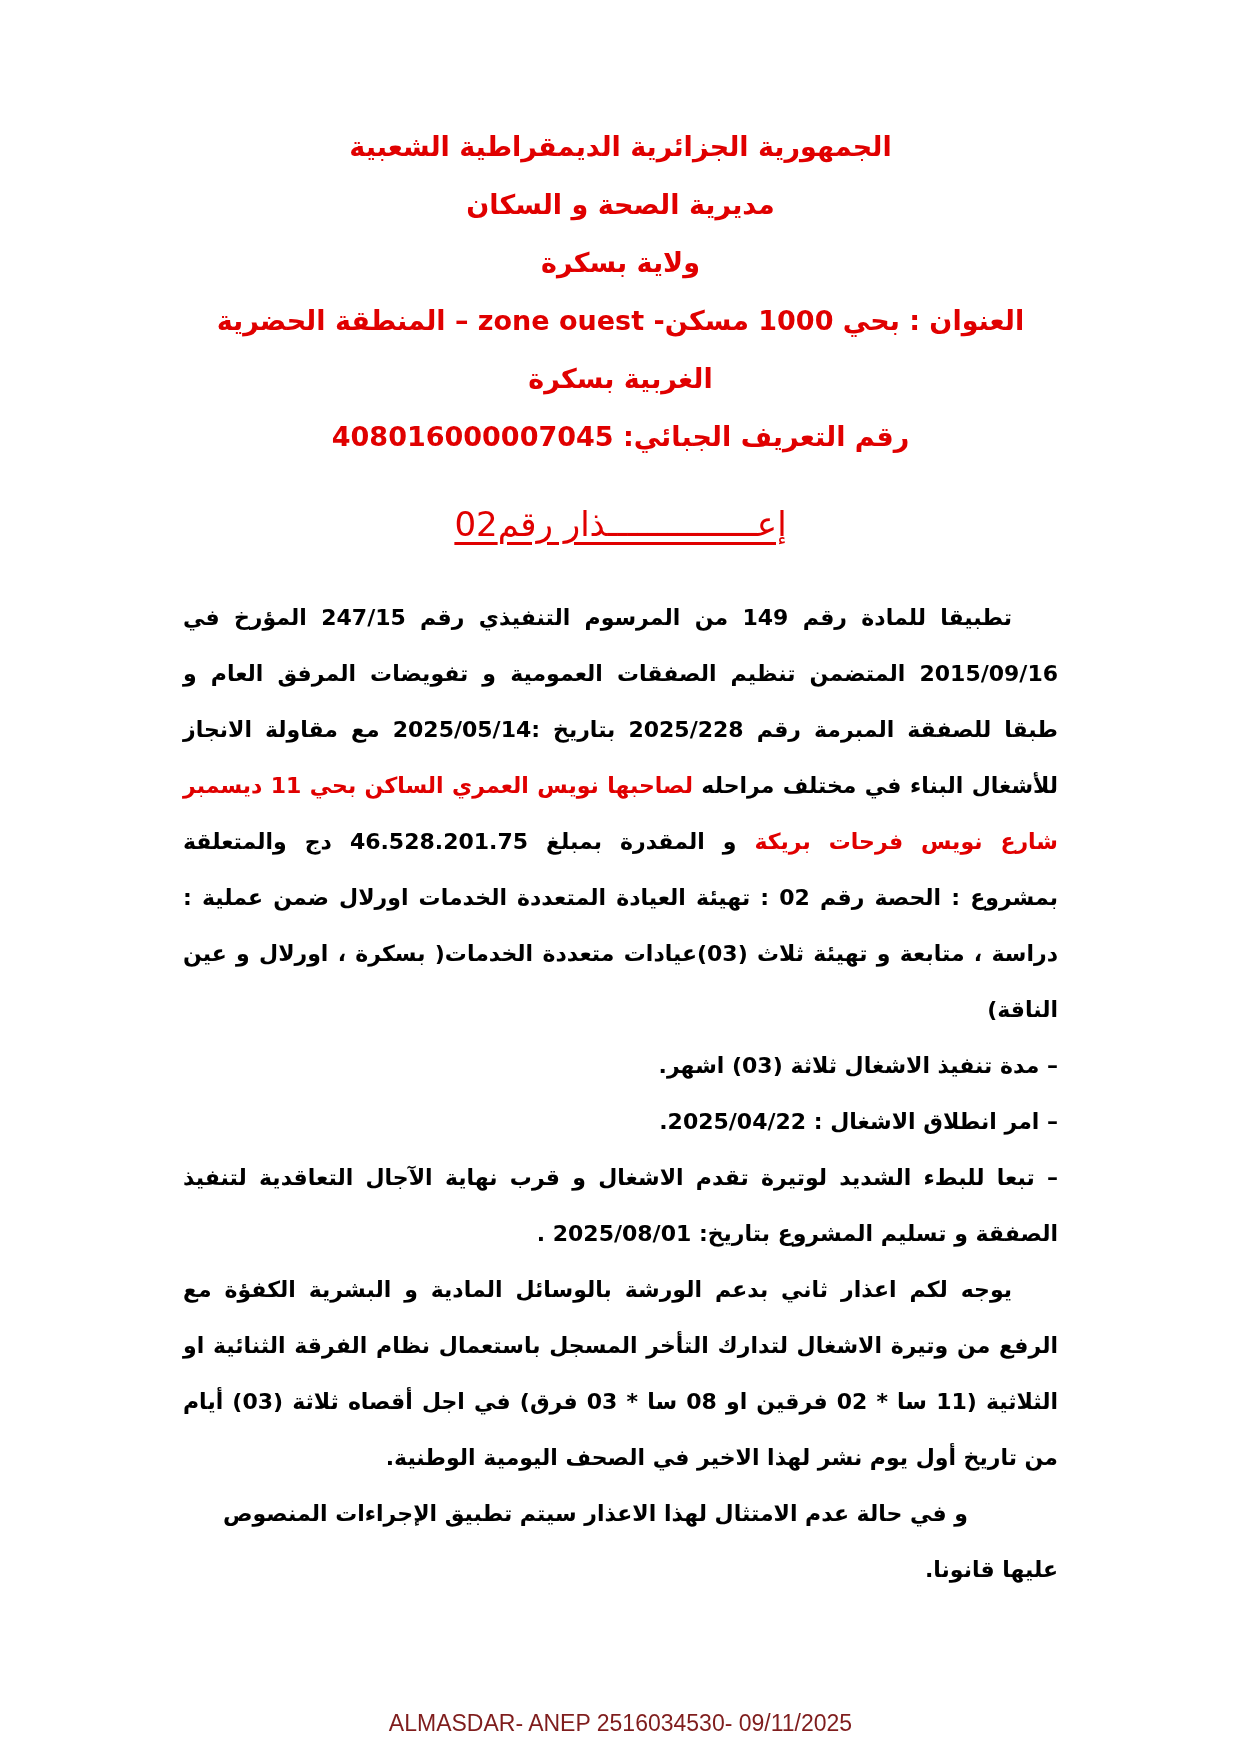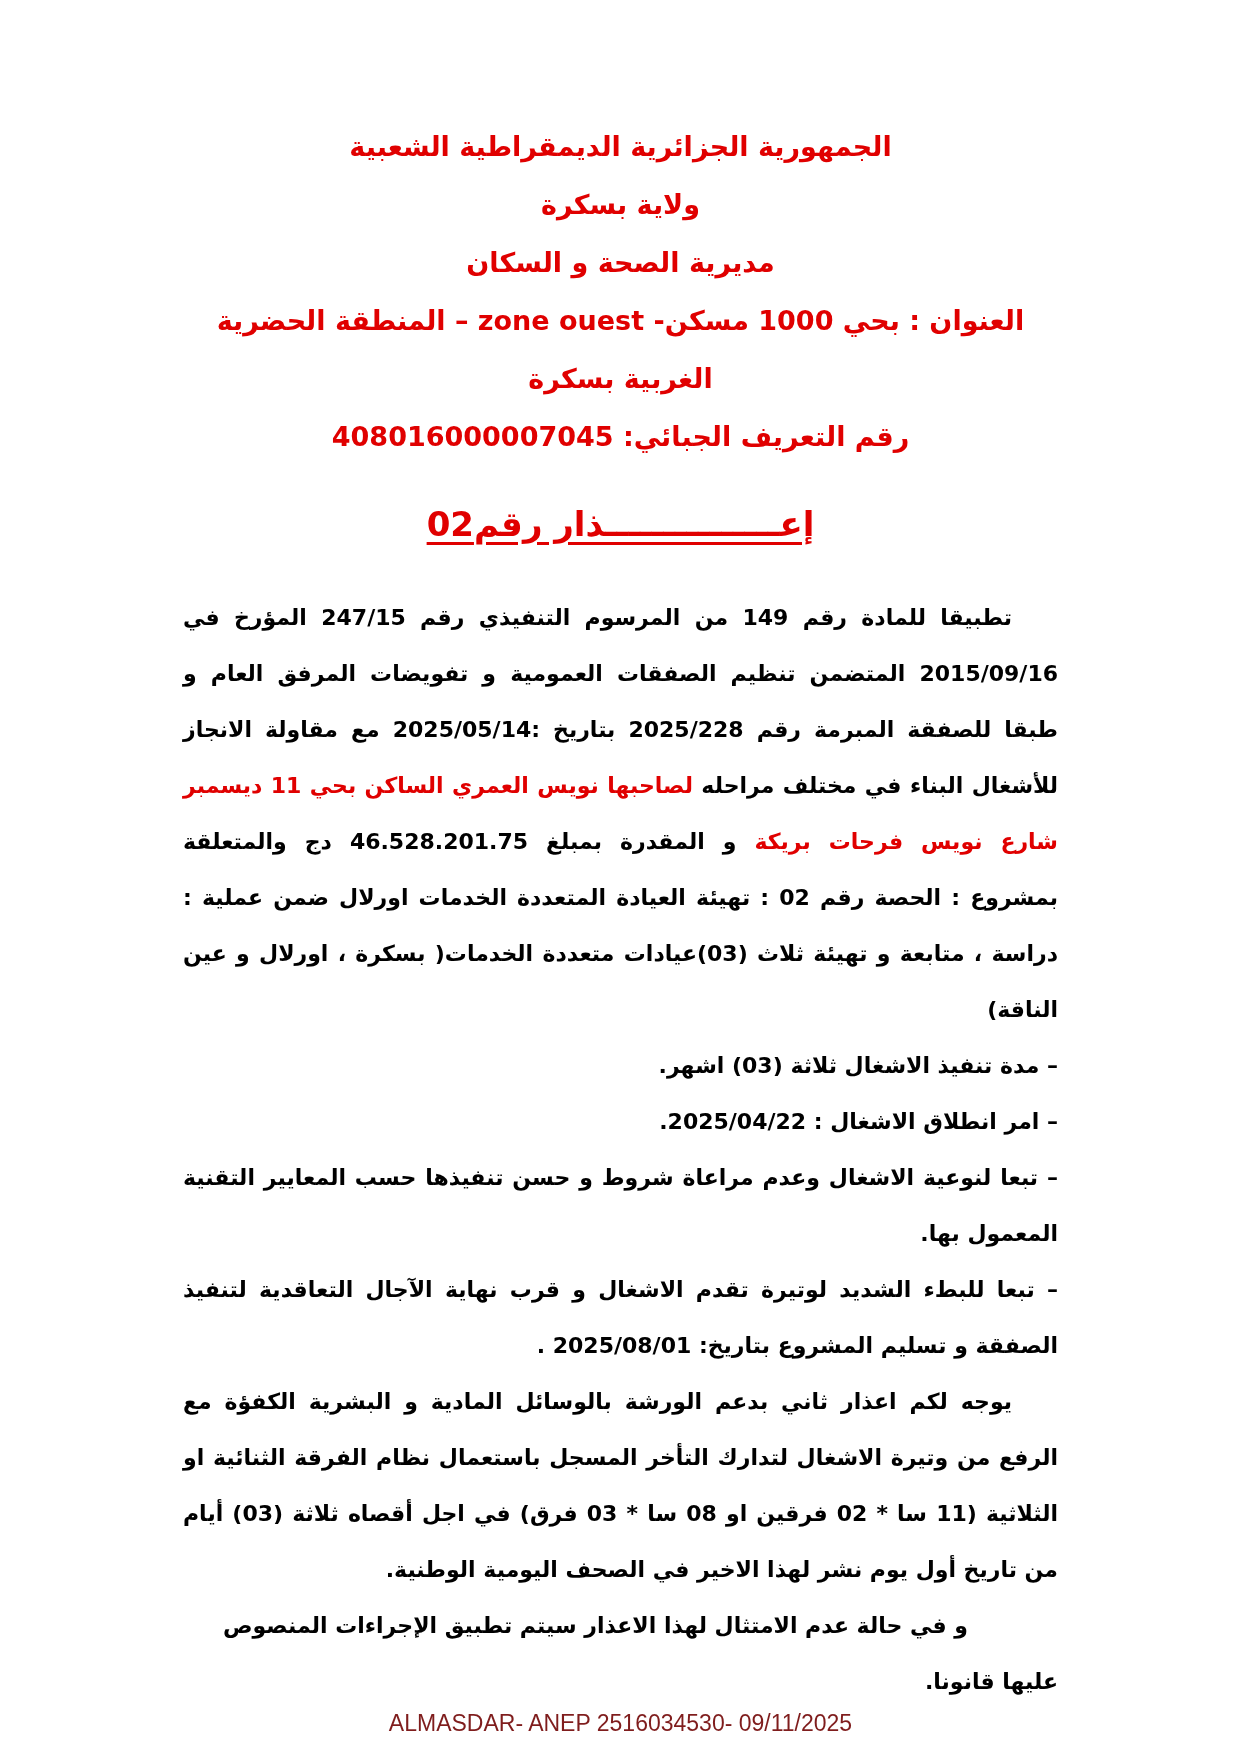--- a/index.html
+++ b/index.html
@@ -29,21 +29,21 @@
   .hline {
     margin: 0;
     font-size: 27px;
     line-height: 58px;
     font-weight: bold;
   }
   .doc-title {
     margin: 36px 0 0 0;
     font-size: 34px;
     line-height: 44px;
-    font-weight: bold;
+    font-weight: normal;
     text-align: center;
     text-decoration: underline;
     text-underline-offset: 6px;
   }
   .doc-body {
     margin-top: 44px;
     font-size: 22px;
     font-weight: bold;
     line-height: 56px;
   }
@@ -68,37 +68,36 @@
   }
 </style>
 </head>
 <body>
 
 <div class="page">
   <div class="content">
 
     <header class="doc-header">
       <p class="hline red">الجمهورية الجزائرية الديمقراطية الشعبية</p>
+      <p class="hline red">مديرية الصحة و السكان</p>
       <p class="hline red">ولاية بسكرة</p>
-      <p class="hline red">مديرية الصحة و السكان</p>
       <p class="hline red">العنوان : بحي 1000 مسكن- zone ouest – المنطقة الحضرية الغربية بسكرة</p>
       <p class="hline red">رقم التعريف الجبائي: 408016000007045</p>
       <h1 class="doc-title red">إعـــــــــــــــذار رقم02</h1>
     </header>
 
     <main class="doc-body">
       <p class="para indent-lg">
         <span>تطبيقا للمادة رقم 149 من المرسوم التنفيذي رقم 247/15 المؤرخ في 2015/09/16 المتضمن تنظيم الصفقات العمومية و تفويضات المرفق العام و طبقا للصفقة المبرمة رقم 2025/228 بتاريخ :2025/05/14 مع مقاولة الانجاز للأشغال البناء في مختلف مراحله </span>
         <span class="red">لصاحبها نويس العمري الساكن بحي 11 ديسمبر شارع نويس فرحات بريكة </span>
         <span> و المقدرة بمبلغ 46.528.201.75 دج والمتعلقة بمشروع : الحصة رقم 02 : تهيئة العيادة المتعددة الخدمات اورلال ضمن عملية : دراسة ، متابعة و تهيئة ثلاث (03)عيادات متعددة الخدمات( بسكرة ، اورلال و عين الناقة)</span>
       </p>
 
       <p class="para right">– مدة تنفيذ الاشغال ثلاثة (03) اشهر.</p>
       <p class="para right">– امر انطلاق الاشغال : 2025/04/22.</p>
-      <p class="para">– تبعا لنوعية الاشغال وعدم مراعاة شروط و حسن تنفيذها حسب المعايير التقنية المعمول بها.</p>
       <p class="para">– تبعا للبطء الشديد لوتيرة تقدم الاشغال و قرب نهاية الآجال التعاقدية لتنفيذ الصفقة و تسليم المشروع بتاريخ: 2025/08/01  .</p>
 
       <p class="para indent-lg">يوجه لكم اعذار ثاني بدعم الورشة بالوسائل المادية و البشرية الكفؤة  مع الرفع من وتيرة الاشغال لتدارك التأخر المسجل باستعمال نظام الفرقة الثنائية او الثلاثية (11 سا * 02 فرقين او 08 سا *  03 فرق) في اجل أقصاه ثلاثة (03) أيام من تاريخ أول يوم نشر لهذا الاخير في الصحف اليومية الوطنية.</p>
 
       <p class="para right indent-xl">و في حالة عدم الامتثال لهذا الاعذار سيتم تطبيق الإجراءات المنصوص عليها قانونا.</p>
     </main>
   </div>
 
   <footer class="doc-footer">
     <span>ALMASDAR- ANEP 2516034530- 09/11/2025</span>

